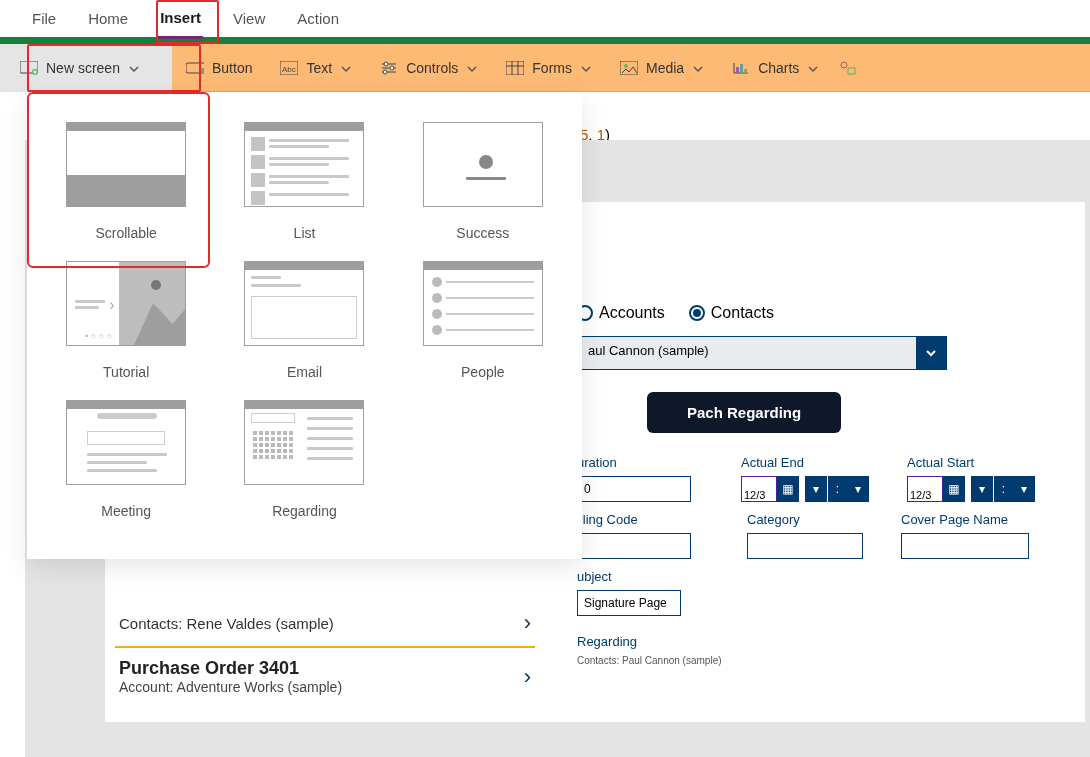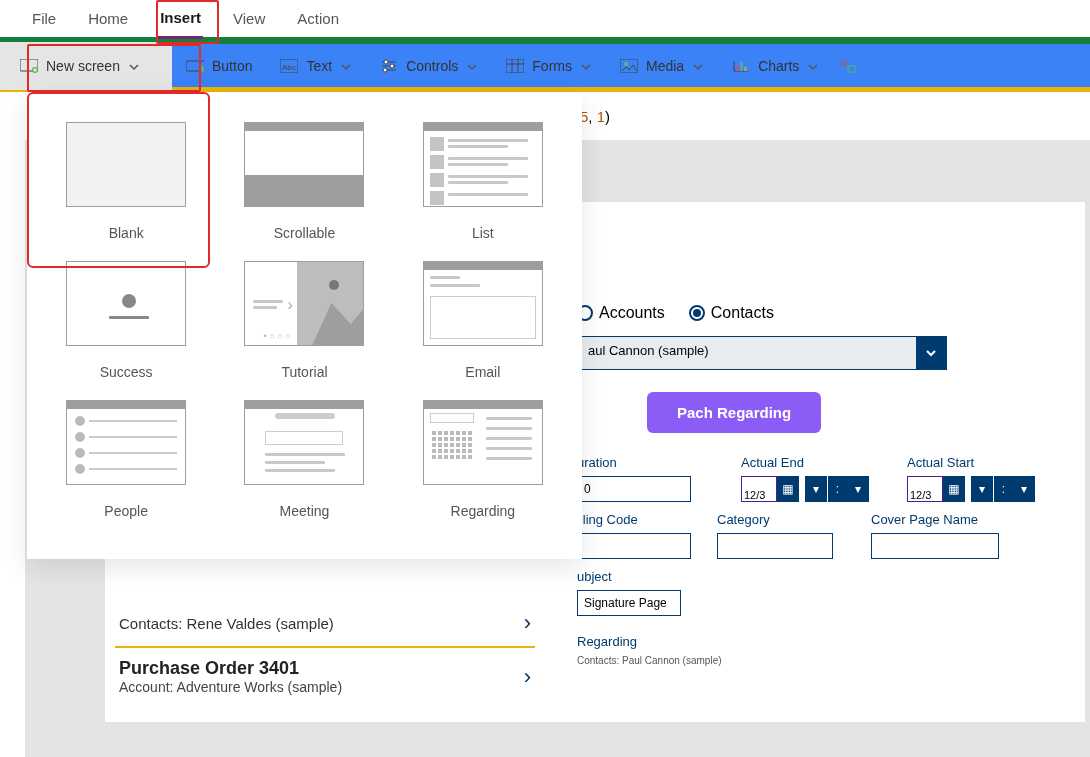--- a/index.html
+++ b/index.html
@@ -4,21 +4,21 @@
 <style>
   * { box-sizing: border-box; margin: 0; padding: 0; font-family: 'Segoe UI', Arial, sans-serif; }
   body { background: #fff; width: 1090px; height: 757px; overflow: hidden; position: relative; }
 
   
   .tabs { display: flex; align-items: center; height: 44px; border-bottom: 7px solid #15803d; padding: 0 30px; gap: 28px; }
   .tab { color: #555; font-size: 15px; cursor: pointer; padding: 10px 2px; }
   .tab.active { font-weight: 600; color: #1a1a1a; border-bottom: 3px solid #742774; }
 
   
-  .ribbon { display: flex; align-items: center; height: 48px; border-bottom: 5px solid #eab308; background: #3b82f6; }
+  .ribbon { display: flex; align-items: center; height: 48px; border-bottom: 1px solid #eab308; background: #fdba74; }
   .ribbon-btn { display: inline-flex; align-items: center; gap: 8px; height: 48px; padding: 0 14px; font-size: 14px; color: #333; cursor: pointer; }
   .ribbon-btn.active { background: #e5e5e5; }
   .ribbon-icon { width: 18px; height: 14px; display: inline-flex; align-items: center; justify-content: center; }
   .chev { width: 12px; height: 12px; display: inline-block; }
 
   
   .panel { position: absolute; left: 27px; top: 92px; width: 555px; background: #fff; z-index: 10; box-shadow: 0 8px 24px rgba(0,0,0,.1); padding: 20px 10px 30px 10px; }
   .panel-grid { display: grid; grid-template-columns: repeat(3, 1fr); gap: 0; }
   .panel-item { display: flex; flex-direction: column; align-items: center; gap: 18px; padding: 10px 0; cursor: pointer; }
   .panel-thumb { width: 120px; height: 85px; border: 1px solid #9e9e9e; background: #fff; position: relative; overflow: hidden; }
@@ -27,32 +27,32 @@
   
   .hl-tab { position: absolute; left: 156px; top: 0; width: 63px; height: 44px; border: 2px solid #e02b2b; border-radius: 2px; pointer-events: none; }
   .hl-newscreen { position: absolute; left: 27px; top: 44px; width: 174px; height: 48px; border: 2px solid #e02b2b; border-radius: 2px; pointer-events: none; }
   .hl-blank { position: absolute; left: 27px; top: 92px; width: 183px; height: 176px; border: 2px solid #e02b2b; border-radius: 6px; pointer-events: none; z-index: 20; }
 
   
   .canvas-area { position: absolute; left: 25px; right: 0; top: 140px; bottom: 0; background: #e4e4e4; }
   .canvas { position: absolute; left: 80px; top: 62px; width: 980px; height: 520px; background: #fff; }
 
   
-  .formula-frag { position: absolute; right: 0; top: 108px; font-family: Consolas, monospace; font-size: 15px; }
+  .formula-frag { position: absolute; right: 0; top: 126px; font-family: Consolas, monospace; font-size: 15px; }
   .formula-n { color: #b05700; }
 
   
   .form-side { position: absolute; left: 577px; top: 296px; width: 480px; }
   .radio-row { display: flex; gap: 24px; align-items: center; margin: 8px 0 14px; }
   .radio { width: 16px; height: 16px; border: 2px solid #003b6f; border-radius: 50%; display: inline-flex; align-items: center; justify-content: center; margin-right: 6px; }
   .radio.filled::after { content: ''; width: 8px; height: 8px; background: #003b6f; border-radius: 50%; }
   .select-wrap { display: flex; width: 370px; border: 1px solid #003b6f; height: 34px; }
   .select-val { flex: 1; padding: 6px 10px; font-size: 13px; background: #e8ecef; }
   .select-arrow { width: 30px; background: #003b6f; color: #fff; display: flex; align-items: center; justify-content: center; }
-  .big-btn { background: #8b5cf6; color: #fff; font-size: 15px; font-weight: 600; padding: 12px 30px; border-radius: 6px; display: inline-block; margin: 22px 0 22px 70px; cursor: pointer; }
+  .big-btn { background: #0f172a; color: #fff; font-size: 15px; font-weight: 600; padding: 12px 40px; border-radius: 6px; display: inline-block; margin: 22px 0 22px 70px; cursor: pointer; }
   .form-row { display: flex; gap: 10px; margin-bottom: 10px; }
   .field { display: flex; flex-direction: column; gap: 6px; }
   .field-label { color: #003b6f; font-size: 13px; }
   .field-input { border: 1px solid #003b6f; height: 26px; width: 114px; padding: 2px 6px; font-size: 12px; }
   .date-box { display: flex; height: 26px; }
   .date-box .d { border: 1px solid #4c1d95; width: 36px; font-size: 11px; padding: 12px 2px; }
   .date-box .ico { width: 22px; background: #003b6f; color: #fff; display: flex; align-items: center; justify-content: center; font-size: 12px; }
   .date-box .dd { width: 20px; background: #003b6f; color: #fff; display: flex; align-items: center; justify-content: center; font-size: 12px; border-left: 1px solid #fff; }
   .reg-block { margin-top: 18px; }
   .reg-block .lbl { color: #003b6f; font-size: 13px; }
@@ -261,21 +261,21 @@
         <div class="ico">▾</div>
       </div>
     </div>
   </div>
 
   <div class="form-row">
     <div class="field">
       <div class="field-label">illing Code</div>
       <input class="field-input" style="">
     </div>
-    <div class="field" style="margin-left:16px;">
+    <div class="field" style="margin-left:46px;">
       <div class="field-label">Category</div>
       <input class="field-input" style="width: 116px;">
     </div>
     <div class="field" style="margin-left:28px;">
       <div class="field-label">Cover Page Name</div>
       <input class="field-input" style="width: 128px;">
     </div>
   </div>
 
   <div class="form-row">
@@ -287,24 +287,20 @@
 
   <div class="reg-block">
     <div class="lbl">Regarding</div>
     <div class="val">Contacts: Paul Cannon (sample)</div>
   </div>
 </div>
 
 <div class="panel">
   <div class="panel-grid">
 
-    <div class="panel-item">
-      <div class="panel-thumb" style="background:#f2f2f2;"></div>
-      <div class="panel-label">Blank</div>
-    </div>
 
     <div class="panel-item">
       <div class="panel-thumb">
         <div class="bar"></div>
         <div style="position:absolute;left:0;right:0;top:52px;height:32px;background:#9e9e9e;"></div>
       </div>
       <div class="panel-label">Scrollable</div>
     </div>
 
     <div class="panel-item">

